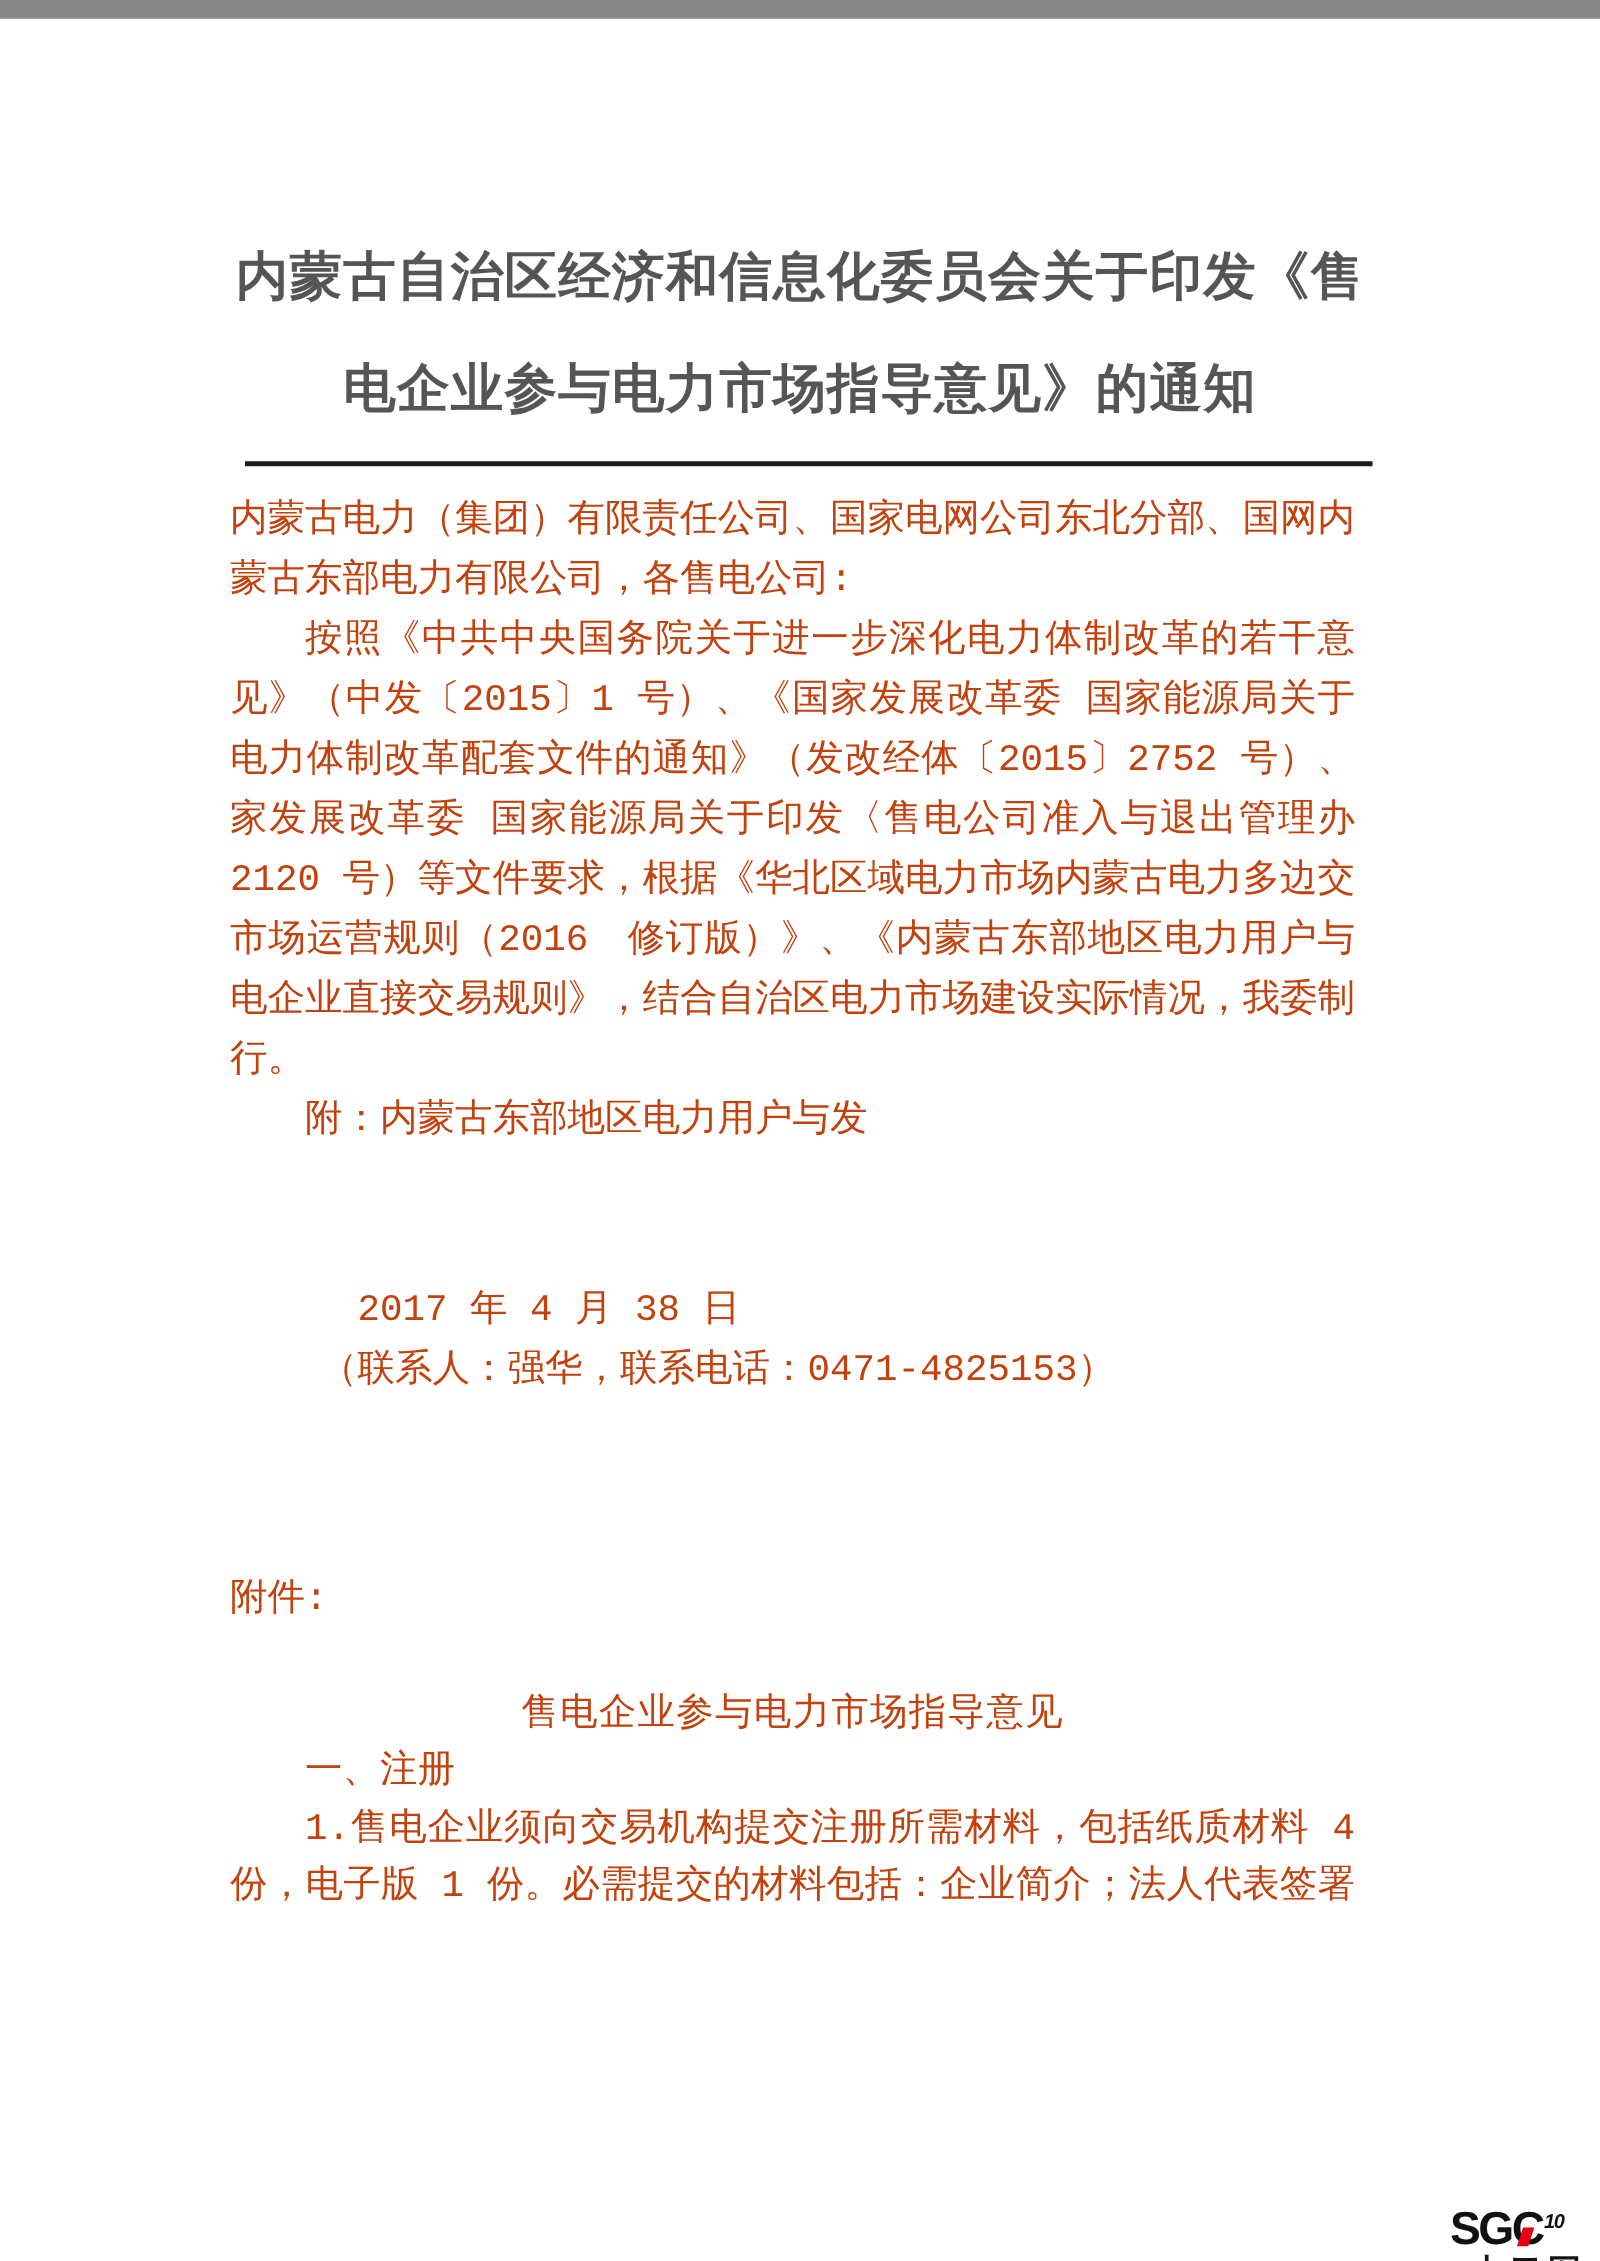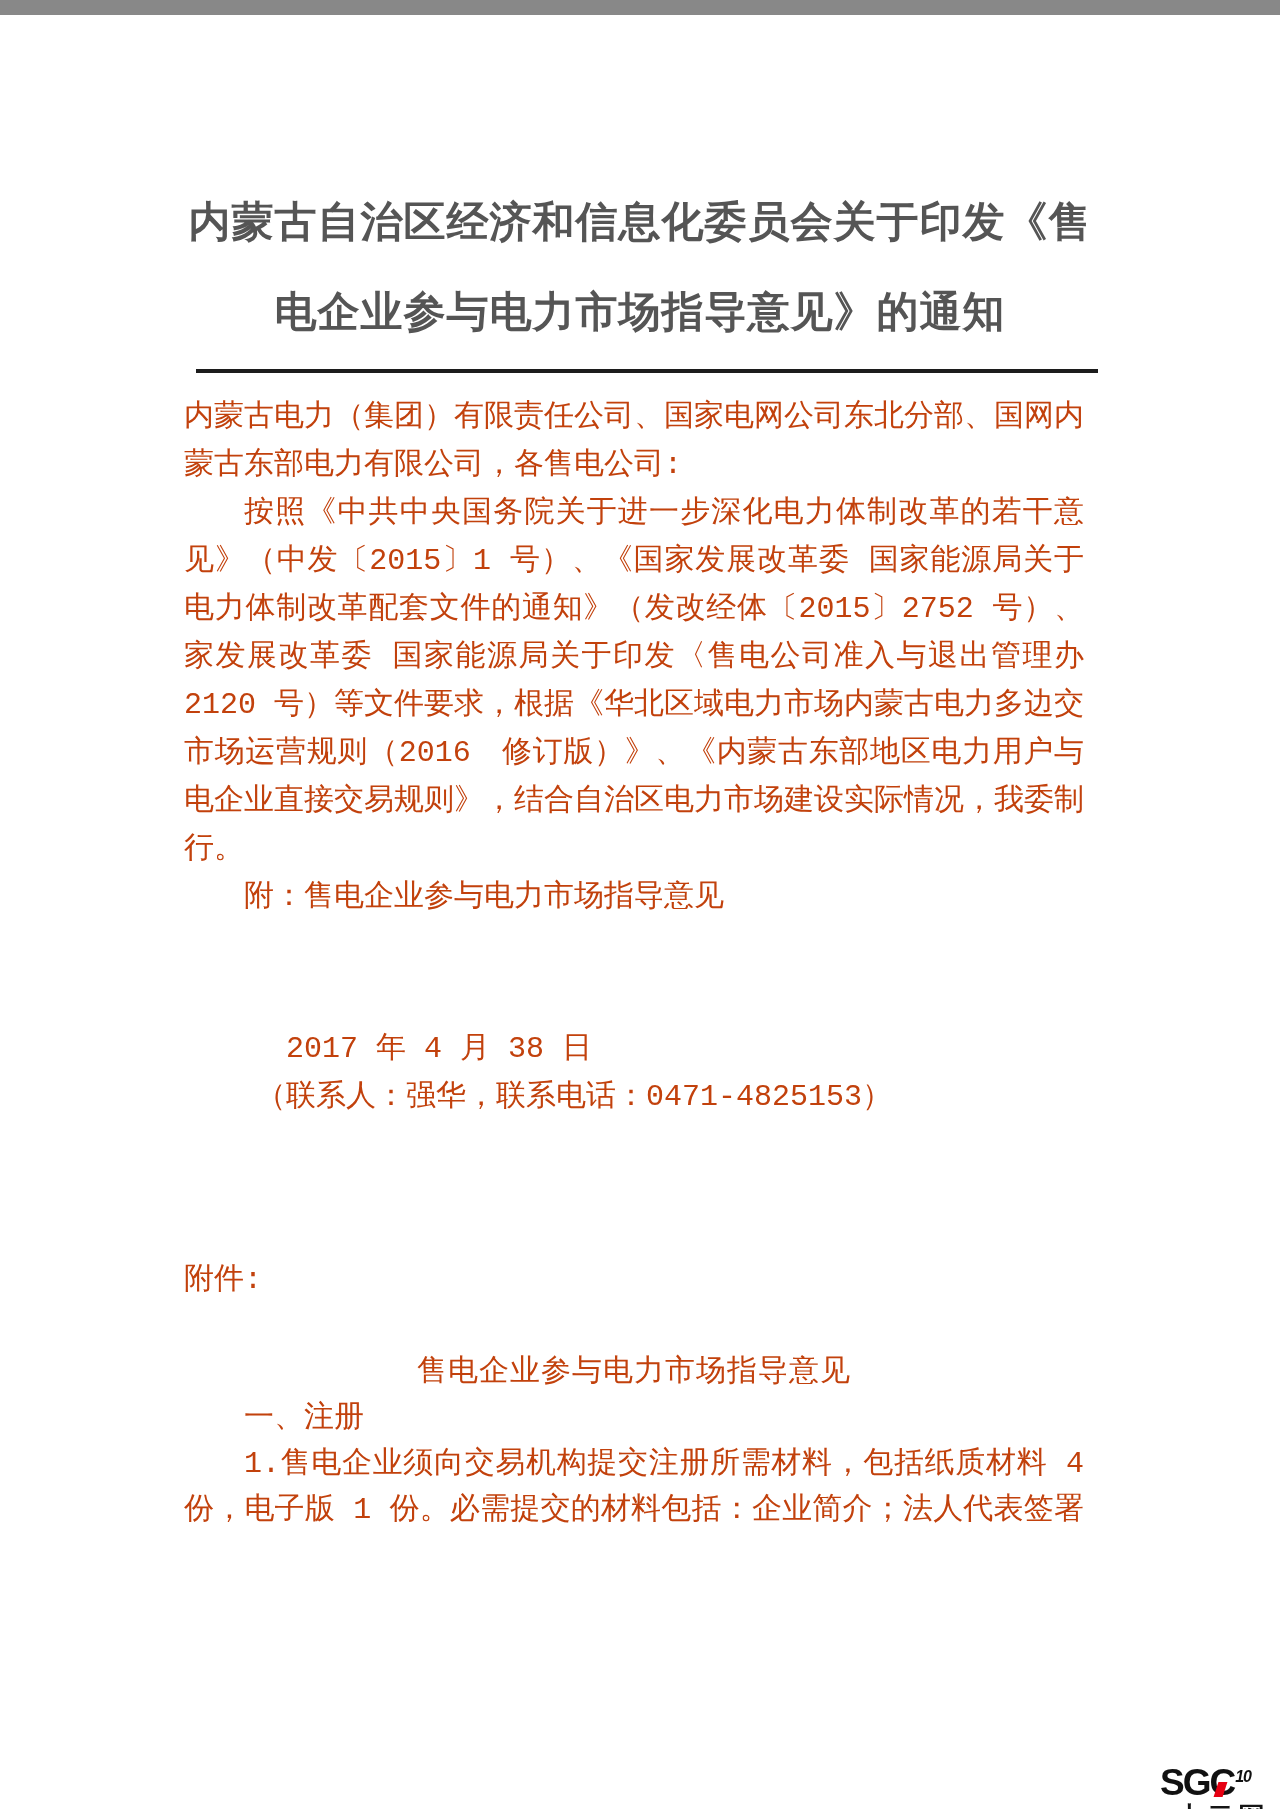--- a/index.html
+++ b/index.html
@@ -124,21 +124,21 @@
 
     <div class="line fill ind">按照《中共中央国务院关于进一步深化电力体制改革的若干意</div>
     <div class="line fill">见》（中发〔2015〕1 号）、《国家发展改革委 国家能源局关于印发</div>
     <div class="line fill">电力体制改革配套文件的通知》（发改经体〔2015〕2752 号）、《国</div>
     <div class="line fill">家发展改革委 国家能源局关于印发〈售电公司准入与退出管理办法〉</div>
     <div class="line fill">2120 号）等文件要求，根据《华北区域电力市场内蒙古电力多边交易</div>
     <div class="line fill">市场运营规则（2016　修订版）》、《内蒙古东部地区电力用户与发</div>
     <div class="line fill">电企业直接交易规则》，结合自治区电力市场建设实际情况，我委制</div>
     <div class="line">行。</div>
 
-    <div class="line ind">附：售电企业参与电力市场指导意见</div>
+    <div class="line ind">附：内蒙古东部地区电力用户与发</div>
 
     <div class="sp1"></div>
 
     <div class="line date-line">2017 年 4 月 38 日</div>
     <div class="line contact-line">（联系人：强华，联系电话：0471-4825153）</div>
 
     <div class="sp2"></div>
 
     <div class="line">附件:</div>
 

